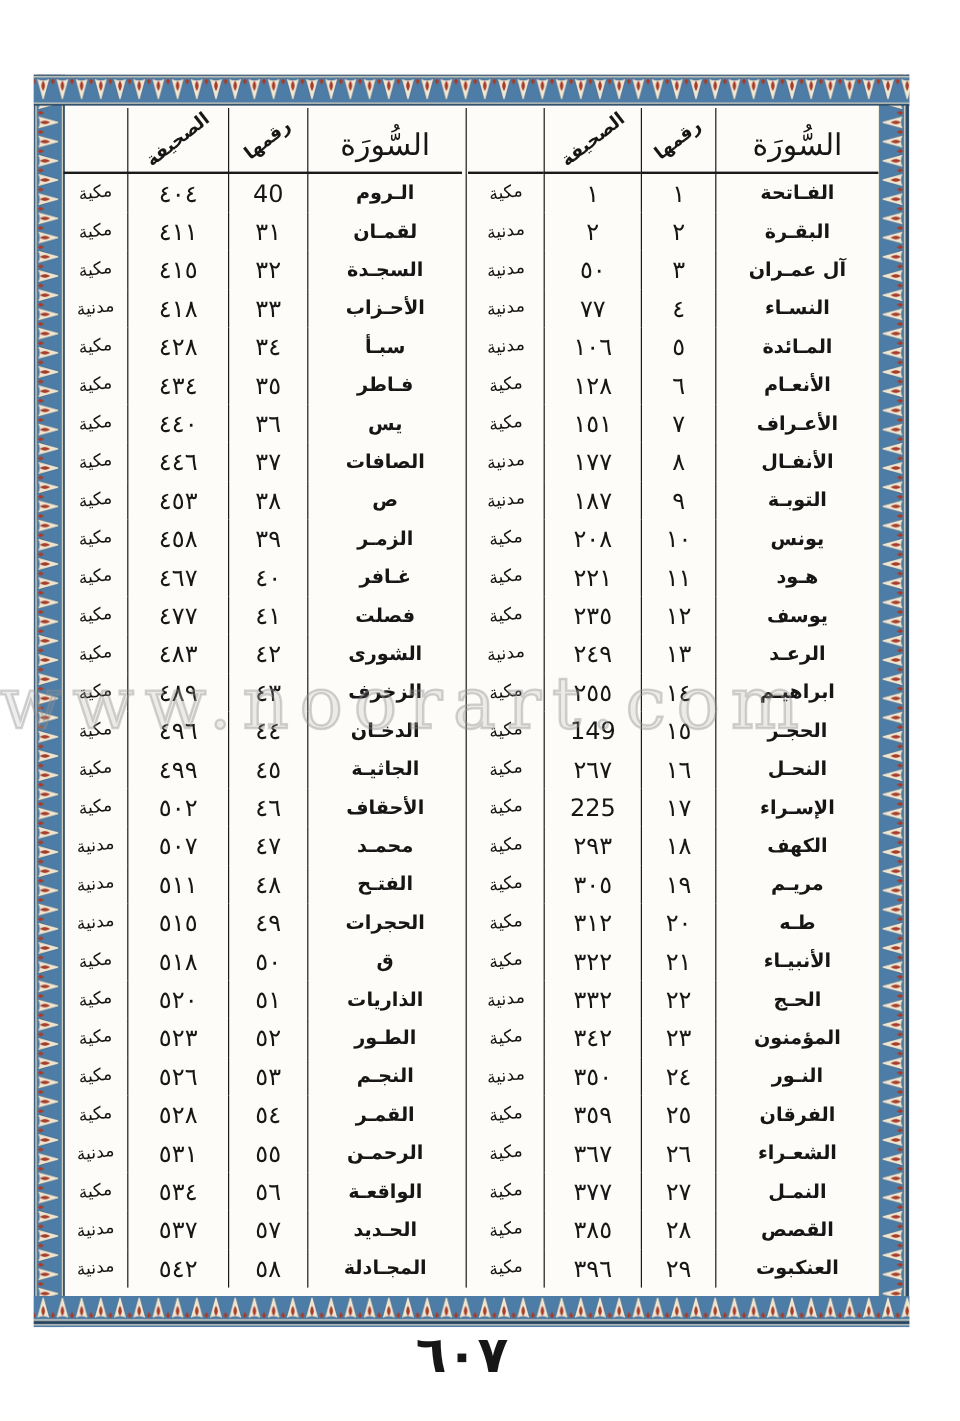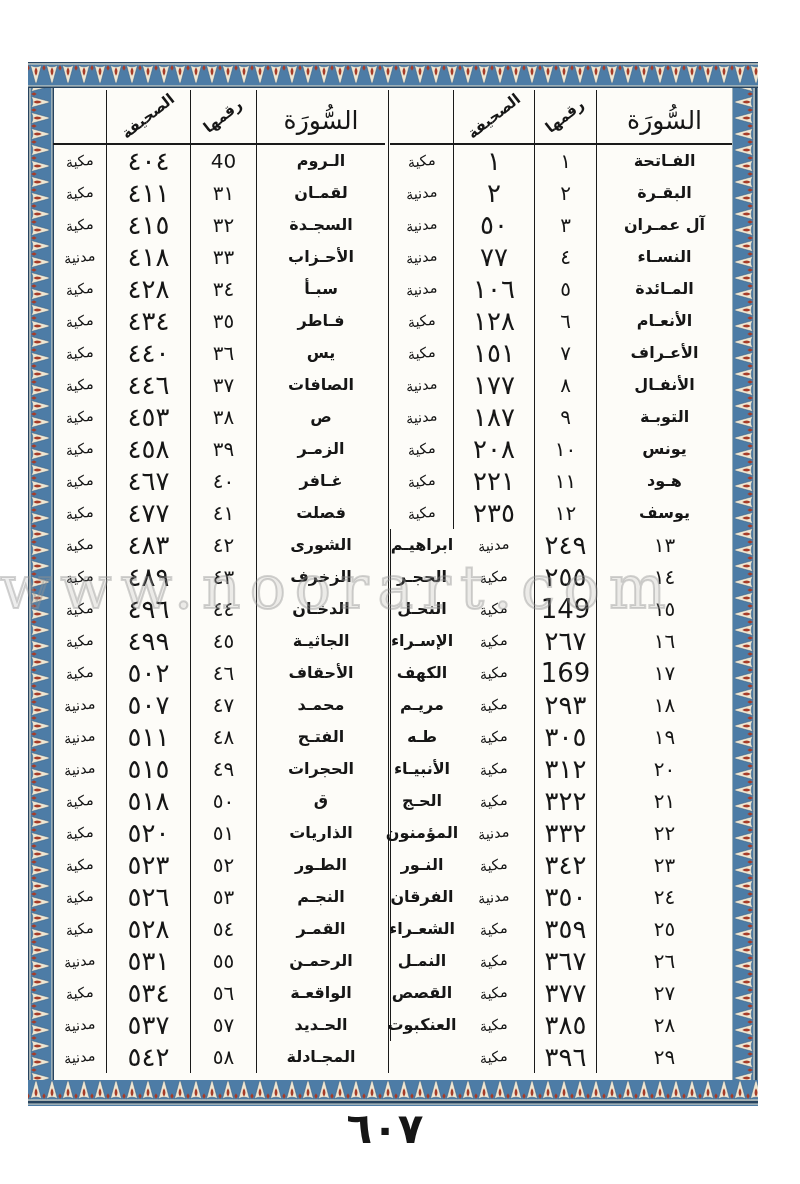--- a/index.html
+++ b/index.html
@@ -25,21 +25,21 @@
   .tbl-left{width:332px;grid-template-columns:129px 66px 84px 53px;}
   .cell{display:flex;align-items:center;justify-content:center;overflow:visible;line-height:1;}
   .c-name,.h-name{border-left:1.6px solid #1a1a1a;}
   .c-no,.h-no{border-left:1.6px solid #1a1a1a;}
   .c-page,.h-page{border-left:1.6px solid #1a1a1a;}
   .hdr{border-bottom:2px solid #1a1a1a;}
   .h-name span{font-size:25px;font-weight:normal;padding-top:8px;}
   .diag{display:inline-block;transform:rotate(-38deg);font-size:15px;font-weight:bold;}
   .c-name{font-weight:bold;font-size:16px;}
   .c-no{font-size:20px;}
-  .c-page{font-size:26px;}
+  .c-page{font-size:20px;}
   .c-type{font-size:14.5px;transform:rotate(-7deg);}
   .watermark{
     position:absolute;left:0;top:552px;width:648px;height:80px;
     text-align:center;white-space:nowrap;pointer-events:none;z-index:6;
     font-family:"DejaVu Serif",serif;font-size:60px;letter-spacing:9px;
     color:rgba(150,150,150,0.16);
     -webkit-text-stroke:2px rgba(145,145,145,0.40);
   }
   .folio{
     position:absolute;top:1104px;left:330px;width:110px;text-align:center;
@@ -137,38 +137,39 @@
         <div class="cell c-page">٢٠٨</div>
         <div class="cell c-type">مكية</div>
         <div class="cell c-name">هـود</div>
         <div class="cell c-no">١١</div>
         <div class="cell c-page">٢٢١</div>
         <div class="cell c-type">مكية</div>
         <div class="cell c-name">يوسف</div>
         <div class="cell c-no">١٢</div>
         <div class="cell c-page">٢٣٥</div>
         <div class="cell c-type">مكية</div>
+        <div class="cell c-name">الرعـد</div>
         <div class="cell c-no">١٣</div>
         <div class="cell c-page">٢٤٩</div>
         <div class="cell c-type">مدنية</div>
         <div class="cell c-name">ابراهيـم</div>
         <div class="cell c-no">١٤</div>
         <div class="cell c-page">٢٥٥</div>
         <div class="cell c-type">مكية</div>
         <div class="cell c-name">الحجـر</div>
         <div class="cell c-no">١٥</div>
         <div class="cell c-page">149</div>
         <div class="cell c-type">مكية</div>
         <div class="cell c-name">النحـل</div>
         <div class="cell c-no">١٦</div>
         <div class="cell c-page">٢٦٧</div>
         <div class="cell c-type">مكية</div>
         <div class="cell c-name">الإسـراء</div>
         <div class="cell c-no">١٧</div>
-        <div class="cell c-page">169</div>
+        <div class="cell c-page">225</div>
         <div class="cell c-type">مكية</div>
         <div class="cell c-name">الكهف</div>
         <div class="cell c-no">١٨</div>
         <div class="cell c-page">٢٩٣</div>
         <div class="cell c-type">مكية</div>
         <div class="cell c-name">مريـم</div>
         <div class="cell c-no">١٩</div>
         <div class="cell c-page">٣٠٥</div>
         <div class="cell c-type">مكية</div>
         <div class="cell c-name">طـه</div>

